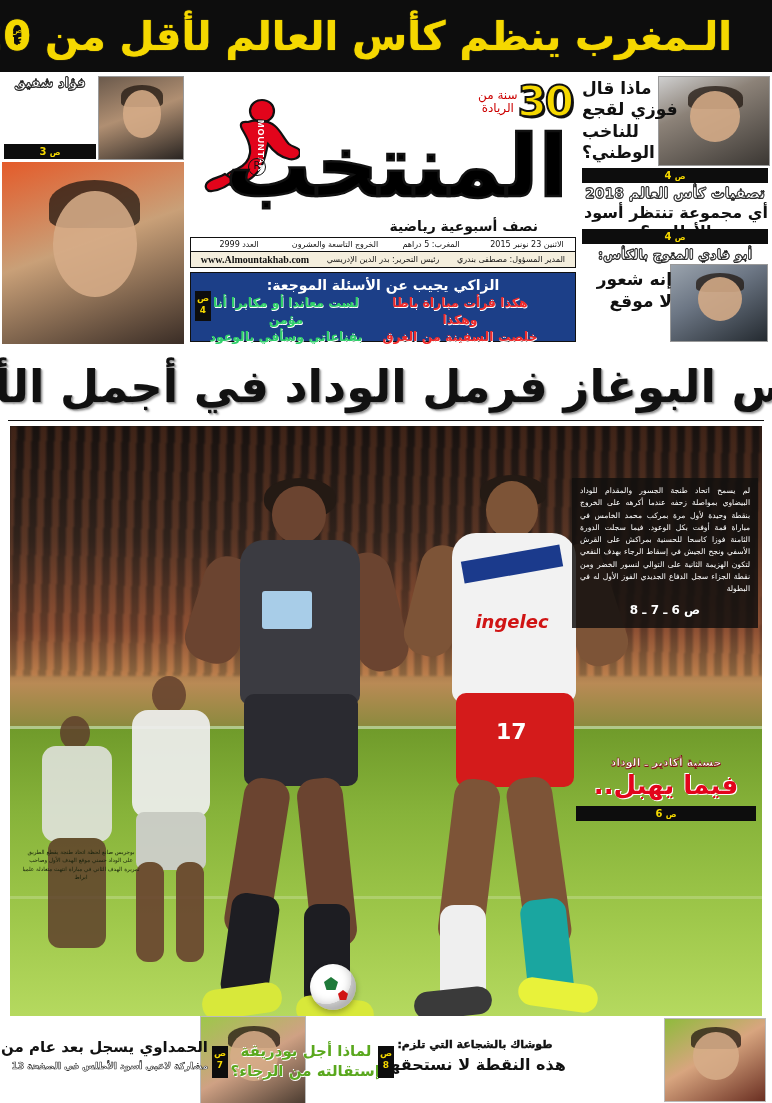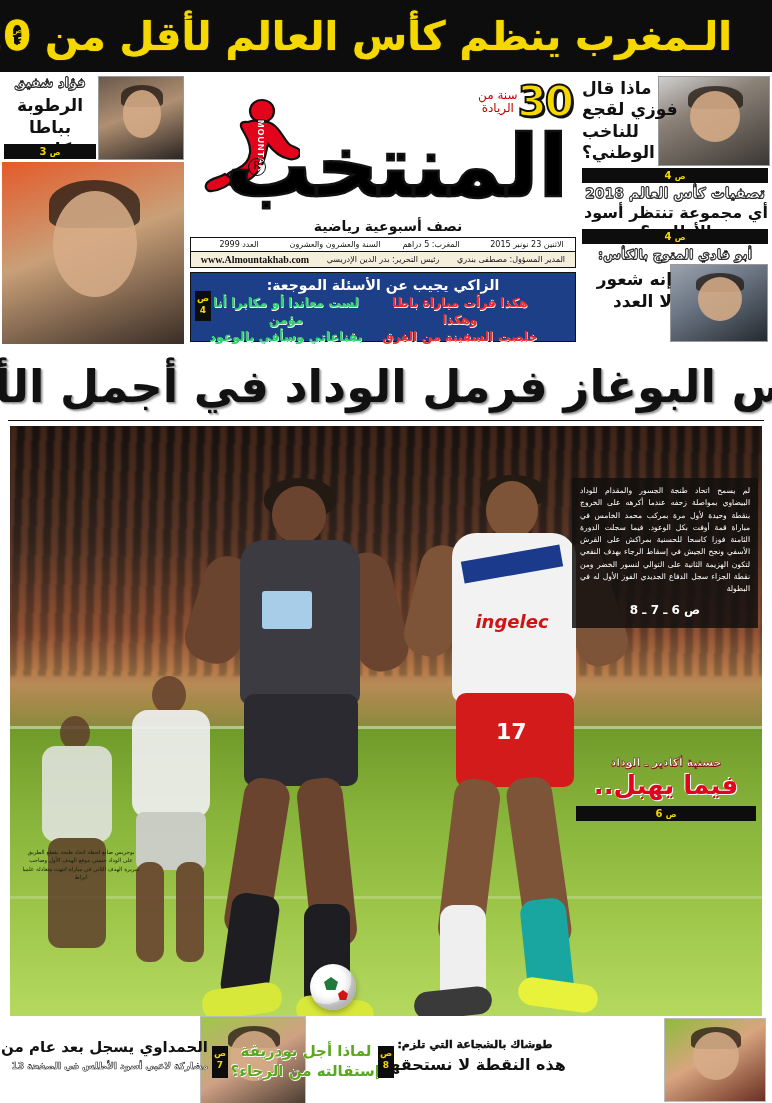--- a/index.html
+++ b/index.html
@@ -89,21 +89,21 @@
     position:absolute;left:72px;top:24px;
     transform:rotate(90deg);transform-origin:left top;
     font-size:9px;letter-spacing:1px;font-weight:bold;color:#fff;
     font-family:"Liberation Sans",sans-serif;
   }
   .logo-r{
     position:absolute;right:312px;top:66px;width:16px;height:16px;border:1px solid #111;
     border-radius:50%;font-size:10px;line-height:14px;text-align:center;color:#111;
   }
   .logo-sub{
-    position:absolute;right:40px;top:146px;width:300px;text-align:center;
+    position:absolute;right:40px;top:146px;width:300px;text-align:right;
     font-size:14px;font-weight:bold;color:#111;
   }
   .inforow{
     position:absolute;right:2px;width:386px;border:1px solid #111;
     display:flex;direction:rtl;align-items:center;box-sizing:border-box;
   }
   .inforow1{top:165px;height:15px;background:#fff;}
   .inforow2{top:180px;height:16px;background:#f4eedd;border-top:none;}
   .inforow .cell{flex:1;text-align:center;font-size:8px;color:#111;white-space:nowrap;}
   .inforow2 .cell.www{font-size:10px;font-family:"Liberation Serif",serif;font-weight:bold;}
@@ -314,21 +314,21 @@
       </div>
       <div class="kicker-outline lc-kick3">أبو قادي المتوج بالكأس:</div>
       <div class="lc-photo3">
         <div class="face f-c">
             <div class="fg"></div>
             <div class="fh"></div>
           </div>
       </div>
       <div class="lc-head3">
         <div>إنه شعور</div>
-        <div>لا العدد</div>
+        <div>لا موقع</div>
       </div>
     </div>
 
     <div class="centercol">
       <div class="badge30">
         <div class="b30-num">30</div>
         <div class="b30-txt">
           <div>سنة من</div>
           <div>الريادة</div>
         </div>
@@ -346,21 +346,21 @@
           <div class="logo-vert">AL MOUNTAKHAB</div>
         </div>
         <div class="logo-r">R</div>
         <div class="logo-ar">المنتخب</div>
       </div>
       <div class="logo-sub">نصف أسبوعية رياضية</div>
 
       <div class="inforow inforow1">
         <div class="cell">الاثنين 23 نونبر 2015</div>
         <div class="cell">المغرب: 5 دراهم</div>
-        <div class="cell">السنة والعشرون والعشرون</div>
+        <div class="cell">الخروج التاسعة والعشرون</div>
         <div class="cell">العدد 2999</div>
       </div>
       <div class="inforow inforow2">
         <div class="cell">المدير المسؤول: مصطفى بندري</div>
         <div class="cell">رئيس التحرير: بدر الدين الإدريسي</div>
         <div class="cell www">www.Almountakhab.com</div>
       </div>
 
       <div class="bluebox">
         <div class="bb-head">الزاكي يجيب عن الأسئلة الموجعة:</div>
@@ -382,24 +382,20 @@
     </div>
 
     <div class="rightcol">
       <div class="rc-photo">
         <div class="face f-b">
             <div class="fg"></div>
             <div class="fh"></div>
           </div>
       </div>
       <div class="kicker-outline rc-kick">فؤاد شفيق</div>
-      <div class="rc-head">
-        <div>الرطوبة بباطا</div>
-        <div>كادت تخنقنا</div>
-      </div>
       <div class="pagebar rc-bar">
         <span class="sm">ص</span>
         <span>3</span>
       </div>
       <div class="rc-bigphoto">
         <div class="face f-d">
             <div class="fg"></div>
             <div class="fh"></div>
           </div>
       </div>

